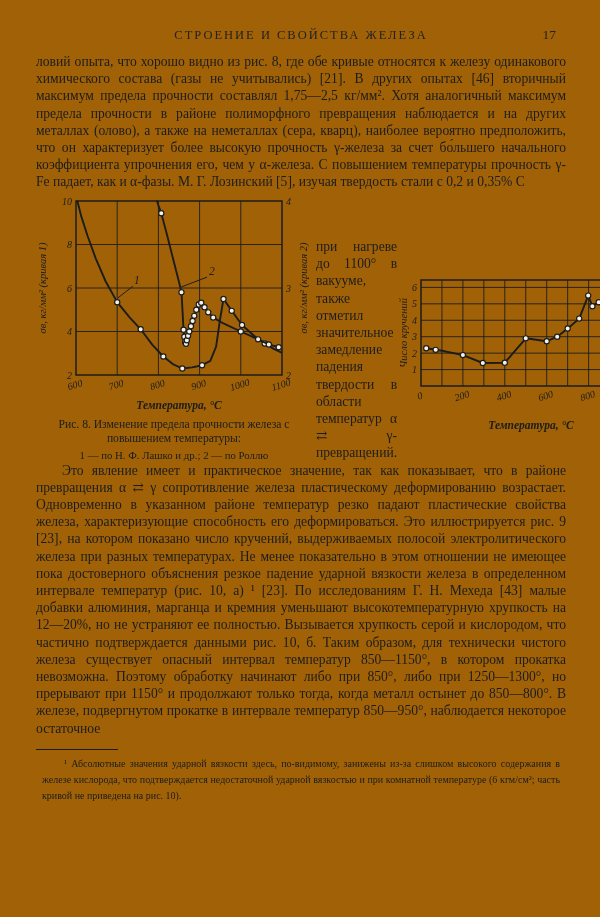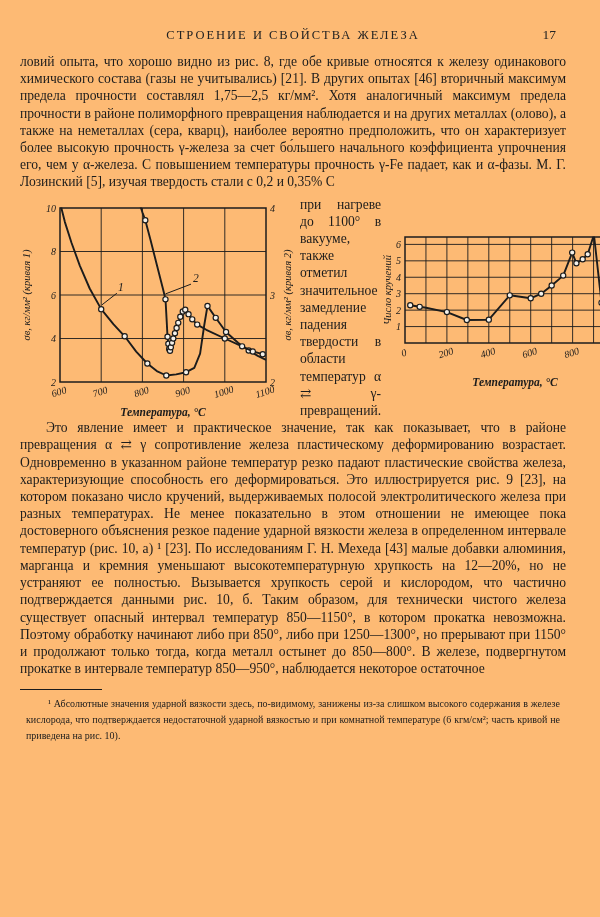--- a/index.html
+++ b/index.html
@@ -1,24 +1,24 @@
 <!DOCTYPE html>
 <html lang="ru"><head>
 <meta charset="utf-8">
 <style>
   html,body{margin:0;padding:0;background:#8a8a8a;}
   .page{
     position:relative;
     width:600px;height:917px;
     margin:0 auto;
-    background:#fdba74;
+    background:#a16207;
     color:#1c1c1c;
     font-family:"Liberation Serif","DejaVu Serif",serif;
     box-sizing:border-box;
-    padding:28px 34px 0 20px;
+    padding:28px 34px 0 36px;
     overflow:hidden;
   }
   .running-head{
     position:relative;
     text-align:center;
     font-size:12.5px;
     letter-spacing:2px;
     color:#222;
     height:18px;
   }
@@ -153,20 +153,24 @@
               <circle cx="204.8" cy="135.5" r="2.6" fill="#f4f1ea" stroke="#1c1c1c" stroke-width="1.2"></circle>
               <circle cx="222.104" cy="143.32999999999998" r="2.6" fill="#f4f1ea" stroke="#1c1c1c" stroke-width="1.2"></circle>
               <circle cx="232.816" cy="148.54999999999998" r="2.6" fill="#f4f1ea" stroke="#1c1c1c" stroke-width="1.2"></circle>
               <circle cx="242.704" cy="151.16000000000003" r="2.6" fill="#f4f1ea" stroke="#1c1c1c" stroke-width="1.2"></circle>
             </g>
             <line x1="82.024" y1="101.78750000000001" x2="96.856" y2="90.26" stroke="#1c1c1c" stroke-width="1"></line>
             <text x="100.976" y="88.47500000000001" text-anchor="middle" font-size="11.5">1</text>
             <line x1="145.472" y1="90.91250000000001" x2="171.016" y2="81.125" stroke="#1c1c1c" stroke-width="1"></line>
             <text x="175.96" y="79.34" text-anchor="middle" font-size="11.5">2</text>
           </svg></div>
+      <div class="fig8-caption-block">
+        <div class="caption">Рис. 8. Изменение предела прочности железа с повышением температуры:</div>
+        <div class="caption-legend">1 — по Н. Ф. Лашко и др.; 2 — по Роллю</div>
+      </div>
     </div>
 
     <div class="fig-col-right">
       <p class="wrap-text">при нагреве до 1100° в вакууме, также отметил значительное замедление падения твердости в области температур α ⇄ γ-превращений.</p>
       <div class="chart-mount fig9"><svg viewBox="0 0 246 158" width="246" height="158">
             <defs>
               <clipPath id="clip-fig9">
                 <rect x="23.5" y="5.5" width="221" height="107"></rect>
               </clipPath>
             </defs>

